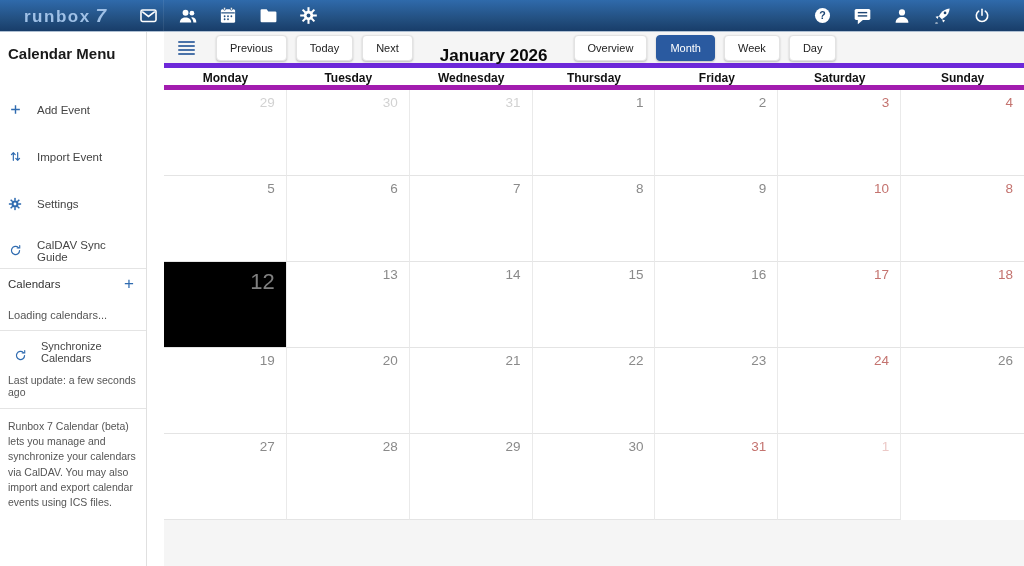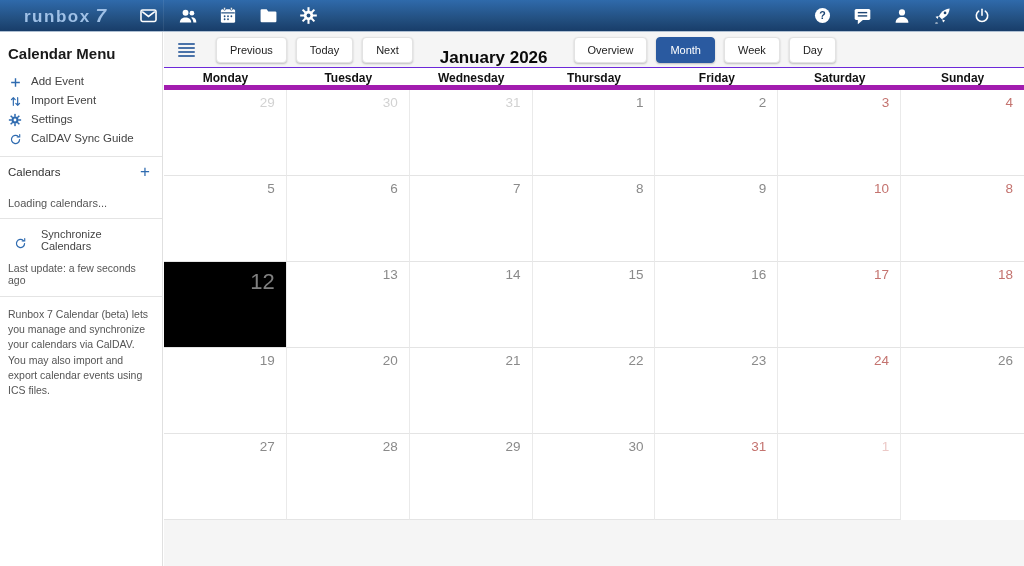--- a/index.html
+++ b/index.html
@@ -13,40 +13,40 @@
   .topbar-sep { position:absolute; left:163px; top:0; bottom:0; width:1px; background:rgba(255,255,255,.08); }
   .logo { display:flex; align-items:baseline; margin-left:24px; cursor:pointer; }
   .logo-text { color:#9fc0e6; font-size:17px; font-weight:bold; letter-spacing:1.5px; }
   .logo-seven { color:#9fc0e6; font-size:19px; font-style:italic; font-weight:bold; margin-left:5px; }
   .tb-icons-left { display:flex; margin-left:22px; }
   .tb-icons-right { display:flex; margin-left:auto; margin-right:22px; }
   .tb-btn { width:40px; height:32px; display:flex; align-items:center; justify-content:center; cursor:pointer; }
   .tb-btn svg { display:block; }
 
   
-  .sidebar { position:absolute; left:0; top:32px; width:163px; bottom:0;
+  .sidebar { position:absolute; left:0; top:32px; width:147px; bottom:0;
     background:#fff; border-right:1px solid #e0e0e0; }
   .sb-title { font-size:15px; font-weight:bold; color:#1a1a1a; padding:13px 8px 10px 8px; }
-  .sb-item { display:flex; align-items:flex-start; gap:9px; padding:3px 8px; height:19px;
-    font-size:11.5px; color:#444; cursor:pointer; }
+  .sb-item { display:flex; align-items:center; gap:15px; padding:3px 8px; height:19px;
+    font-size:11.5px; color:#444; cursor:pointer;margin-top:28px; }
   .sb-item .sb-ic { width:14px; height:14px; flex:0 0 14px; display:flex; align-items:center; justify-content:center; }
   .sb-div { border-top:1px solid #e4e4e4; margin-top:8px; }
   .sb-calendars { display:flex; align-items:center; justify-content:space-between;
     padding:9px 8px; font-size:11.5px; color:#333; }
   .sb-cal-add { color:#2f6bb0; font-size:17px; line-height:12px; cursor:pointer; padding-right:4px; }
   .sb-loading { font-size:11px; color:#555; padding:10px 8px 9px 8px; }
   .sb-sync { display:flex; align-items:flex-end; gap:14px; padding:9px 8px 4px 14px;
     font-size:11px; color:#444; cursor:pointer; }
   .sb-lastupdate { font-size:10.5px; color:#555; padding:6px 8px 10px 8px; }
   .sb-desc { font-size:10.5px; color:#555; line-height:1.45; padding:10px 10px 0 8px; }
 
   
   .main { position:absolute; left:164px; top:32px; right:0; bottom:0; background:#fff; }
   .toolbar { height:36px; background:#f5f5f5; display:flex; align-items:center;
-    padding-left:14px; border-bottom:1px solid #6d28d9; }
+    padding-left:14px; border-bottom:5px solid #6d28d9; }
   .hamburger { width:24px; height:24px; display:flex; flex-direction:column; justify-content:center;
     gap:2px; margin-right:14px; cursor:pointer; }
   .hamburger span { display:block; width:17px; height:2px; background:#4a72a8; border-radius:1px; }
   .tbtn { background:#fff; border:1px solid #e3e3e3; border-radius:4px; color:#222;
     font-size:11px; font-family:"Liberation Sans",sans-serif; padding:6px 13px; margin-right:9px;
     box-shadow:0 1px 2px rgba(0,0,0,.22); cursor:pointer; }
   .cal-title { font-size:17px; font-weight:bold; color:#0a0a0a; margin:16px 26px 0 18px; }
   .view-group { display:flex; }
   .tbtn.active { background:#2a5aa0; border-color:#2a5aa0; color:#fff; }
 

